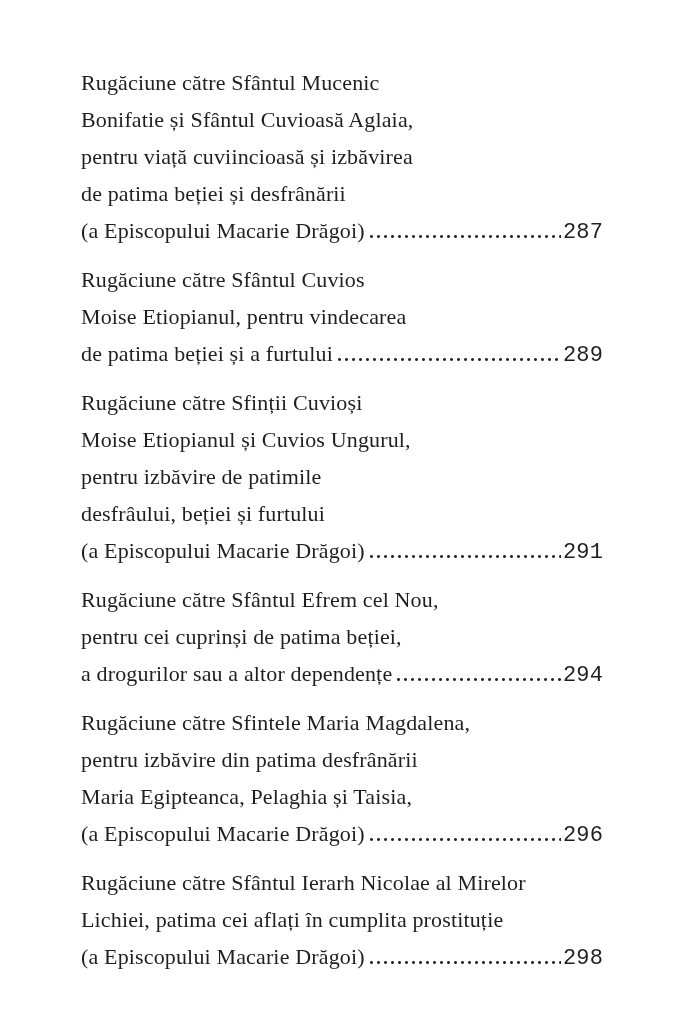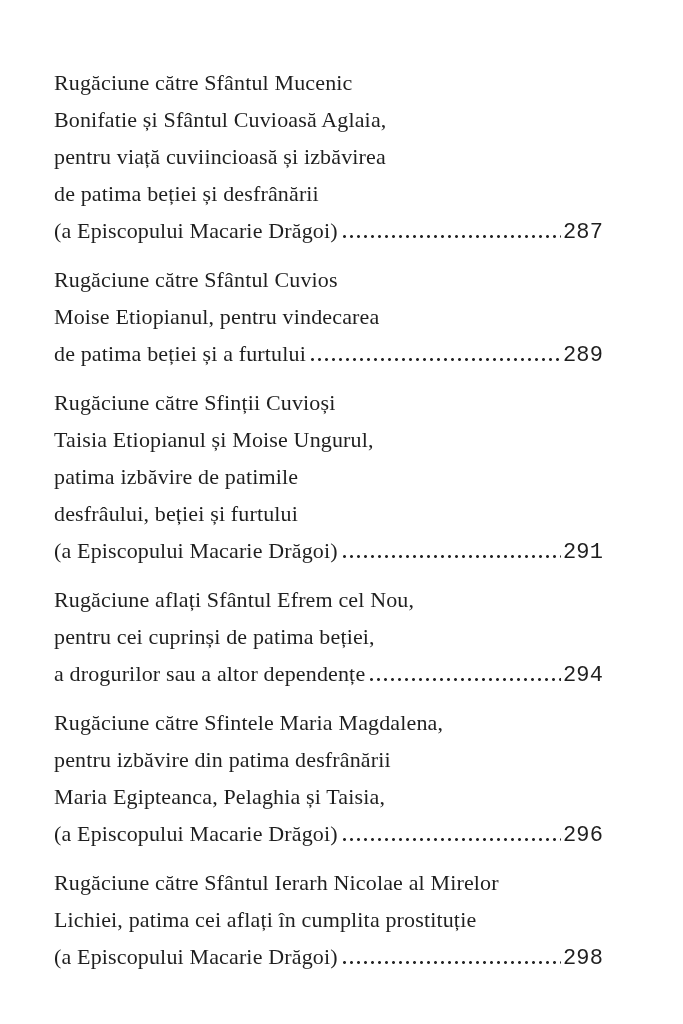--- a/index.html
+++ b/index.html
@@ -11,21 +11,21 @@
     width: 683px;
     height: 1024px;
     overflow: hidden;
     font-family: "Liberation Serif", "DejaVu Serif", serif;
     color: #1f1f1f;
   }
   .page {
     box-sizing: border-box;
     width: 683px;
     height: 916px;
-    padding: 64px 80px 40px 54px;
+    padding: 64px 80px 40px 81px;
     background: #ffffff;
   }
   .toc-list {
     display: block;
   }
   .entry {
     margin: 0 0 10px 0;
   }
   .line {
     font-size: 22px;
@@ -83,33 +83,33 @@
         <div class="line last">
       <span class="txt">de patima beției și a furtului</span>
       <span class="leader"></span>
       <span class="pagenum">289</span>
     </div>
   </div>
 
   <div class="entry">
 
     <div class="line">Rugăciune către Sfinții Cuvioși</div>
-        <div class="line">Taisia Etiopianul și Moise Ungurul,</div>
-        <div class="line">patima izbăvire de patimile</div>
+        <div class="line">Moise Etiopianul și Cuvios Ungurul,</div>
+        <div class="line">pentru izbăvire de patimile</div>
         <div class="line">desfrâului, beției și furtului</div>
         <div class="line last">
       <span class="txt">(a Episcopului Macarie Drăgoi)</span>
       <span class="leader"></span>
       <span class="pagenum">291</span>
     </div>
   </div>
 
   <div class="entry">
 
-    <div class="line">Rugăciune aflați Sfântul Efrem cel Nou,</div>
+    <div class="line">Rugăciune către Sfântul Efrem cel Nou,</div>
         <div class="line">pentru cei cuprinși de patima beției,</div>
         <div class="line last">
       <span class="txt">a drogurilor sau a altor dependențe</span>
       <span class="leader"></span>
       <span class="pagenum">294</span>
     </div>
   </div>
 
   <div class="entry">
 

